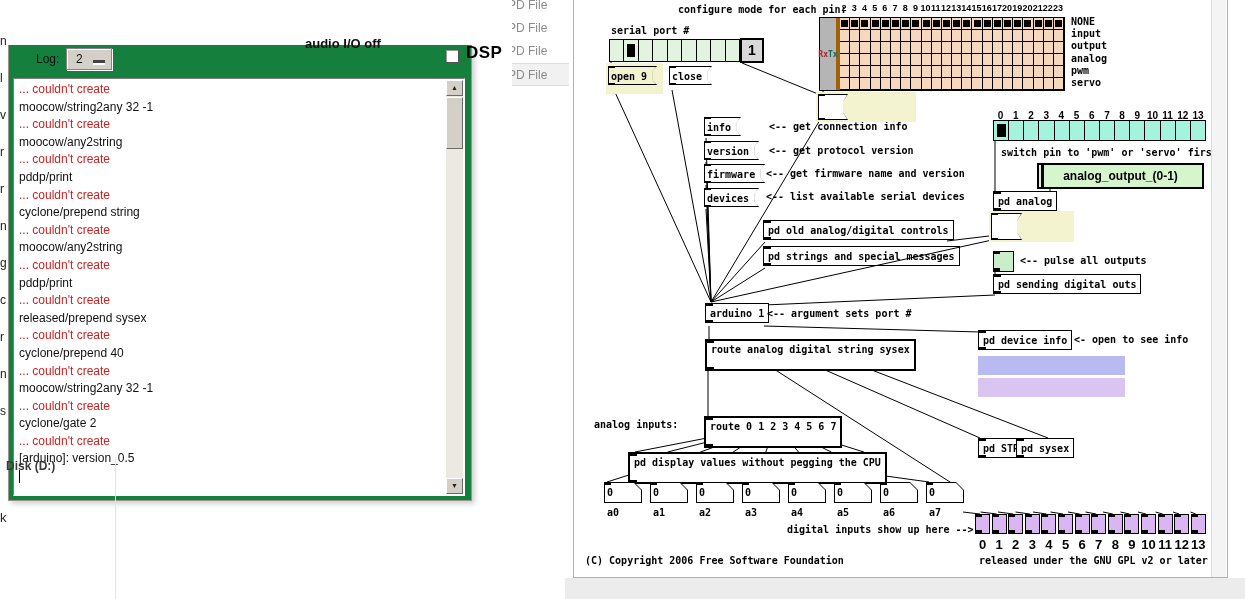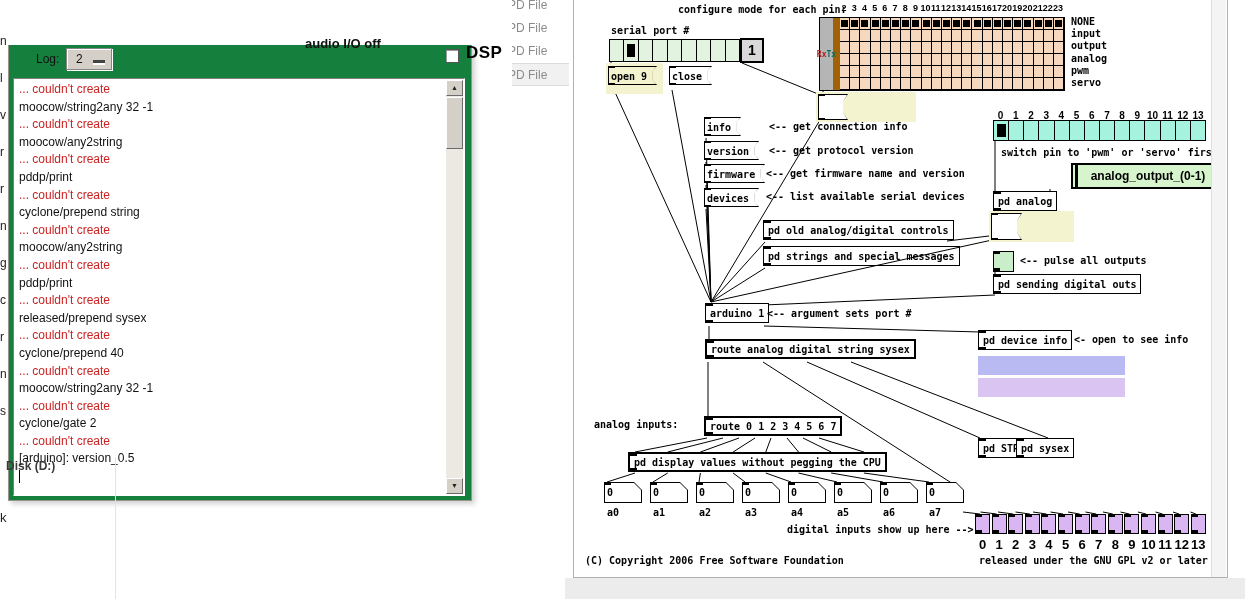--- a/index.html
+++ b/index.html
@@ -54,21 +54,21 @@
 
   
   .patch { position:absolute; left:573px; top:0; width:655px; height:578px; background:#fff;
            border:1px solid #b0b0b0; border-top:none; font:bold 10px "DejaVu Sans Mono",monospace; color:#000; }
   .patch-scroll { position:absolute; right:1px; top:0; bottom:0; width:15px; background:#f4f4f4; border-left:1px solid #ddd; }
   .wires { position:absolute; left:0; top:0; }
   .wires line { stroke:#000; stroke-width:1; }
 
   .cmt { position:absolute; white-space:nowrap; }
   .obj { position:absolute; background:#fff; border:1px solid #000; padding:4px 4px 3px 4px; white-space:nowrap; }
-  .obj.thick { border-width:2px; padding:3px 4px 2px 4px; }
+  .obj.thick { border-width:2px; padding:3px 4px 14px 4px; }
   .obj.see-thru { background:transparent; }
   .obj::before, .msg::before { content:""; position:absolute; top:0; left:0; width:7px; height:2px; background:#000; z-index:3; }
   .obj::after, .msg::after { content:""; position:absolute; bottom:0; left:0; width:7px; height:2px; background:#000; z-index:3; }
 
   .msg { position:absolute; }
   .mshape { position:absolute; inset:0; background:#000;
             clip-path:polygon(0 0,100% 0,calc(100% - 5px) 28%,calc(100% - 5px) 72%,100% 100%,0 100%); }
   .mfill { position:absolute; inset:1px; background:#fff;
            clip-path:polygon(0 0,100% 0,calc(100% - 4px) 28%,calc(100% - 4px) 72%,100% 100%,0 100%); }
   .mtext { position:relative; display:block; padding:5px 10px 3px 3px; white-space:nowrap; z-index:2; }
@@ -79,21 +79,21 @@
   .hradio { position:absolute; display:flex; border:1px solid #000; }
   .rc { position:relative; border-right:1px solid #000; }
   .rc:last-child { border-right:none; }
   .rc.on::after { content:""; position:absolute; inset:0; margin:auto; width:64%; height:64%; background:#000; }
 
   .labelrow { position:absolute; display:flex; }
   .labelrow span { display:block; text-align:center; font:bold 10px "Liberation Sans",sans-serif; }
 
   .pingrid { position:absolute; border:1px solid #000; background:#f6d8bf; display:grid;
              grid-template-columns:20px repeat(22,10.2px); grid-template-rows:repeat(6,12px); }
-  .gray-col { grid-column:1; grid-row:1/7; background:#b5b5b5; border-right:7px solid #a16207;
+  .gray-col { grid-column:1; grid-row:1/7; background:#b5b5b5; border-right:4px solid #a16207;
               display:flex; align-items:center; justify-content:center; font:bold 8px "DejaVu Sans Mono",monospace; }
   .rx { color:#aa2222; } .tx { color:#156a55; }
   .gc { position:relative; border-right:1px solid #000; border-bottom:1px solid #000; }
   .gc.on::after { content:""; position:absolute; inset:0; margin:auto; width:7px; height:7px; background:#000; }
   .pin-header { position:absolute; display:flex; }
   .pin-num { width:10.2px; text-align:center; font:bold 9px "Liberation Sans",sans-serif; }
   .mode-labels { position:absolute; }
   .mode-label { height:12.2px; line-height:12.2px; }
 
   .numdisp { position:absolute; background:#d9d9d9; border:2px solid #000; text-align:center;
@@ -508,21 +508,21 @@
         <div class="rc" style="flex: 1 1 0%; background: rgb(165, 242, 223);"></div>
         <div class="rc" style="flex: 1 1 0%; background: rgb(165, 242, 223);"></div>
         <div class="rc" style="flex: 1 1 0%; background: rgb(165, 242, 223);"></div>
         <div class="rc" style="flex: 1 1 0%; background: rgb(165, 242, 223);"></div>
         <div class="rc" style="flex: 1 1 0%; background: rgb(165, 242, 223);"></div>
         <div class="rc" style="flex: 1 1 0%; background: rgb(165, 242, 223);"></div>
         <div class="rc" style="flex: 1 1 0%; background: rgb(165, 242, 223);"></div>
       </div>
     <span class="cmt" style="left:427px;top:147px">switch pin to 'pwm' or 'servo' first</span>
 
-    <div class="slider" style="left:497px;top:163px;width:154px;height:26px">
+    <div class="slider" style="left:463px;top:163px;width:167px;height:26px">
       <span class="knob"></span>
       <span class="slabel">analog_output_(0-1)</span>
     </div>
 
     <div class="obj" style="left:419px;top:191px">pd analog</div>
 
     <div class="yrect" style="left:415px;top:211px;width:85px;height:31px"></div>
     <div class="msg" style="left:417px;top:213px;width:31px;height:27px">
       <i class="mshape"></i>
         <i class="mfill"></i>

